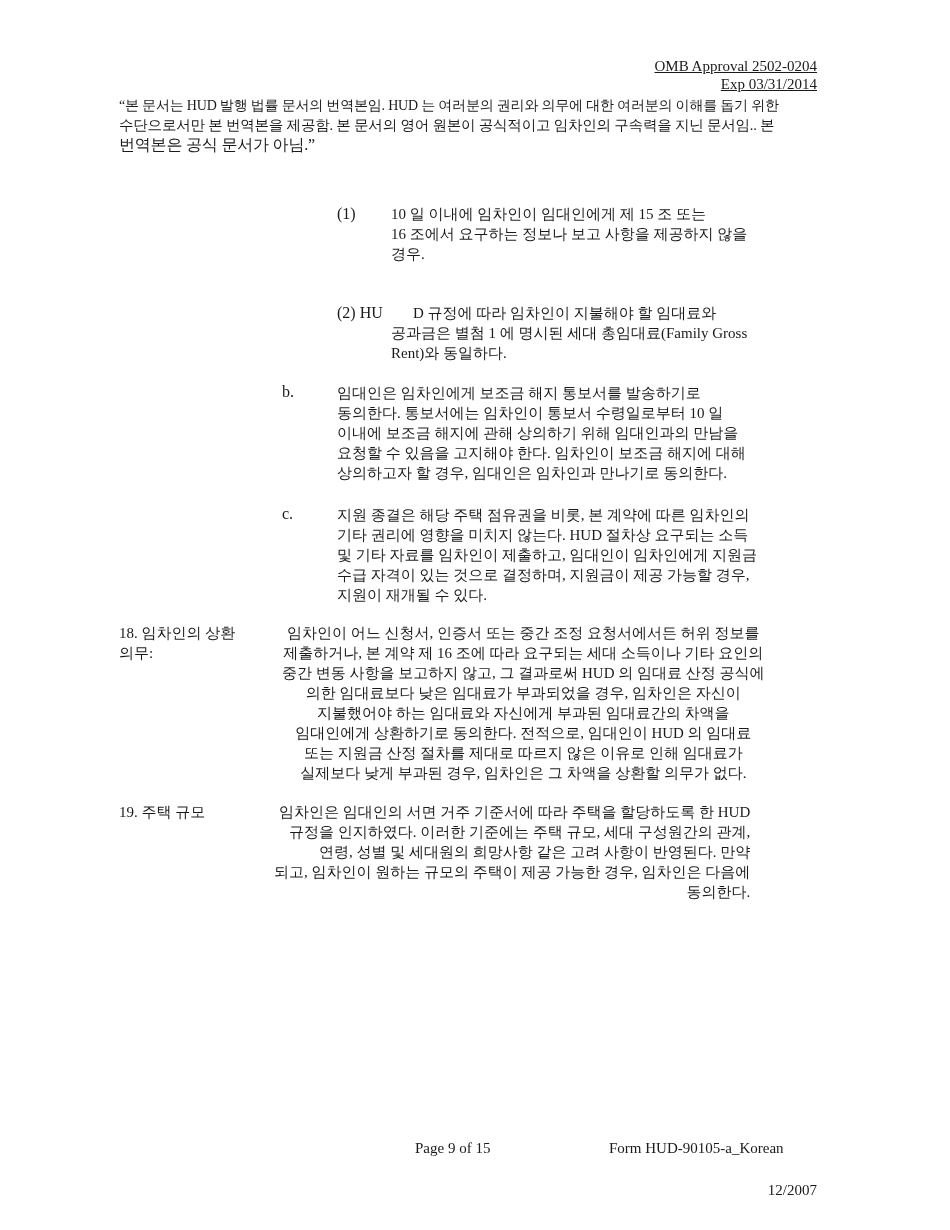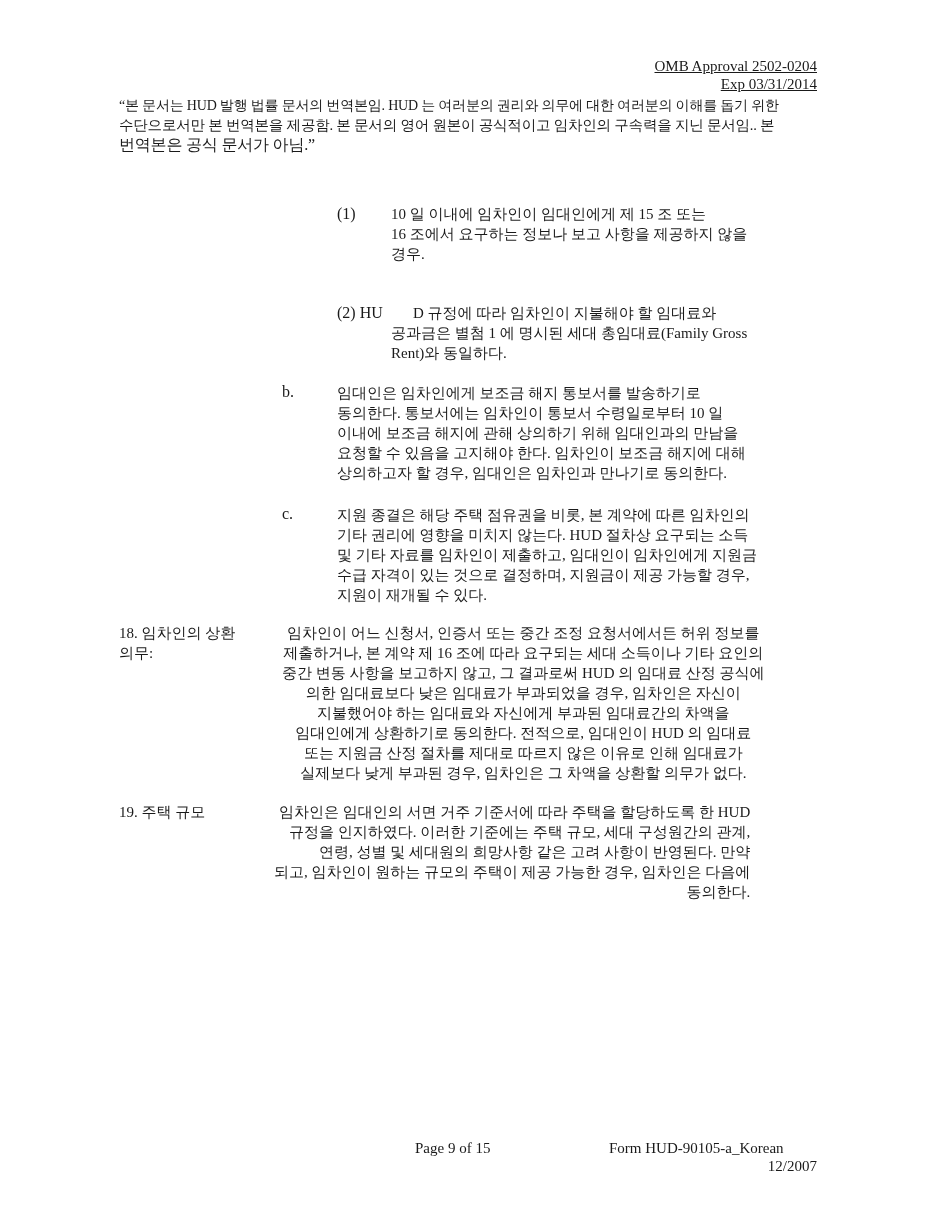--- a/index.html
+++ b/index.html
@@ -78,13 +78,13 @@
 <div class="abs" style="left:274px; top:802px;text-align:right;">
   <div class="line">임차인은 임대인의 서면 거주 기준서에 따라 주택을 할당하도록 한 HUD</div>
   <div class="line">규정을 인지하였다.  이러한 기준에는 주택 규모, 세대 구성원간의 관계,</div>
   <div class="line">연령, 성별 및 세대원의 희망사항 같은 고려 사항이 반영된다. 만약</div>
   <div class="line">되고, 임차인이 원하는 규모의 주택이 제공 가능한 경우, 임차인은 다음에</div>
   <div class="line">동의한다.</div>
 </div>
 
 <div class="abs footer" style="left:415px; top:1139px;text-align:center;">Page 9 of 15</div>
 <div class="abs footer" style="left:609px; top:1139px;">Form HUD-90105-a_Korean</div>
-<div class="abs footer" style="right:133px; top:1157px; text-align:center;">12/2007</div>
+<div class="abs footer" style="right:133px; top:1181px; text-align:center;">12/2007</div>
 
 </body></html>

